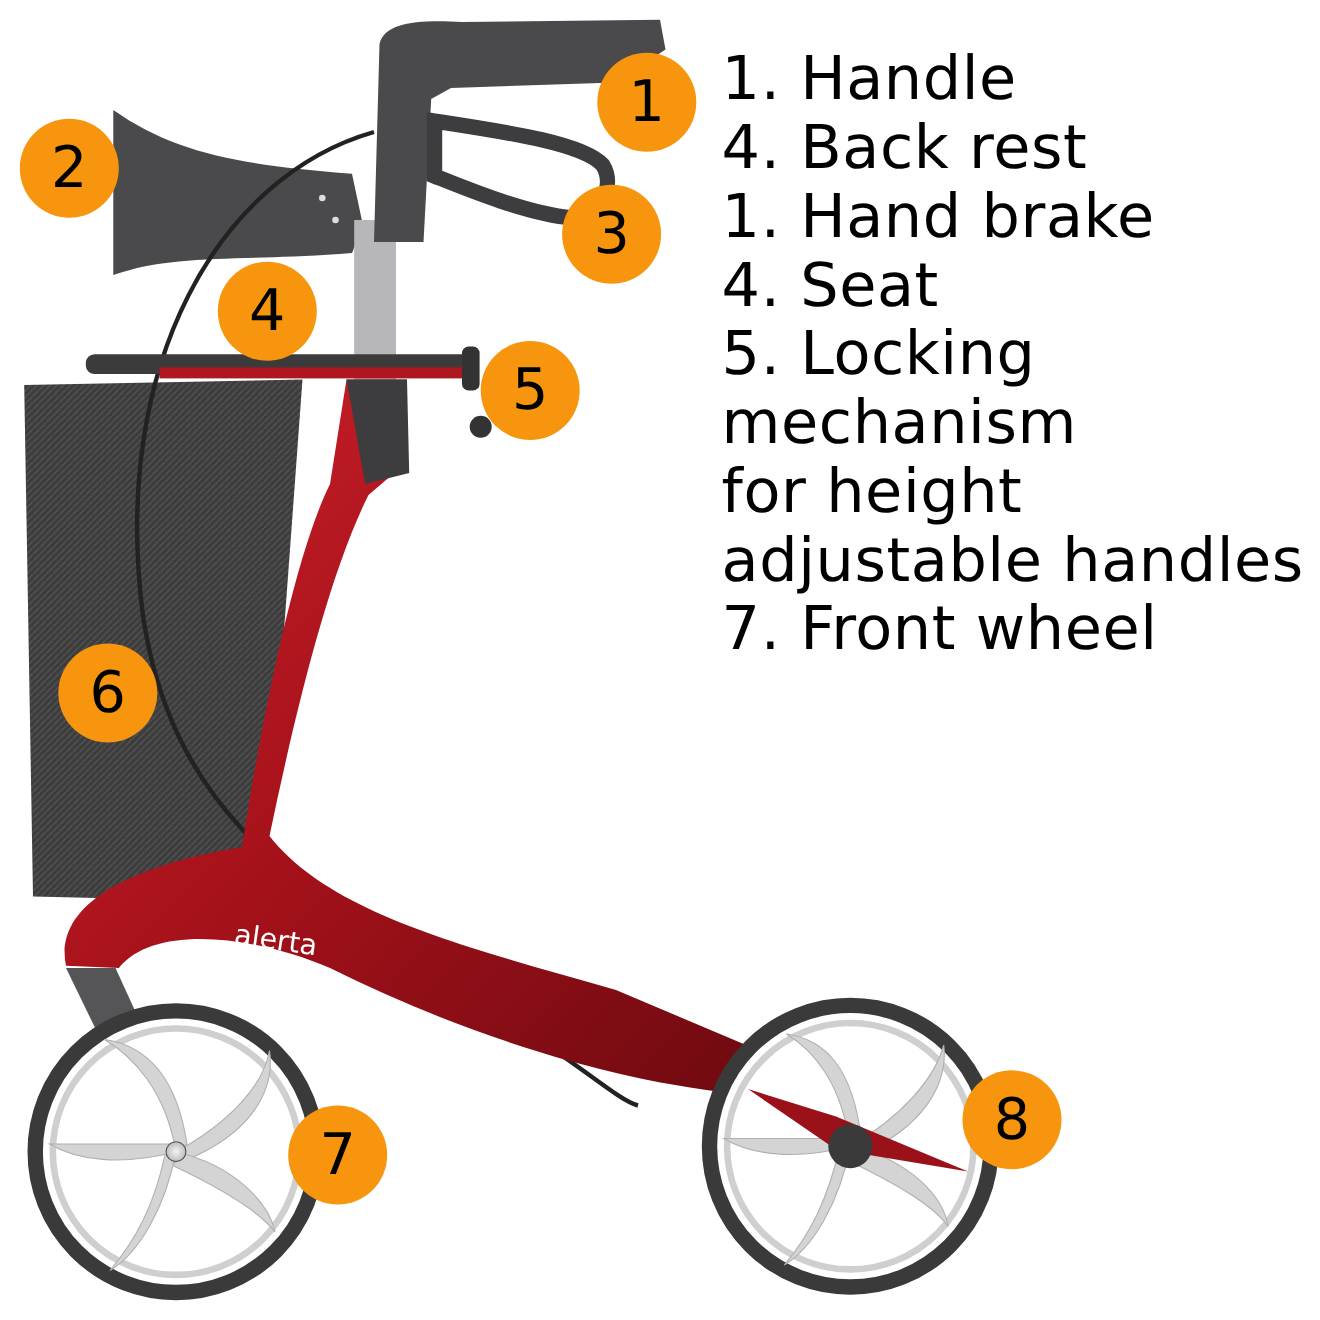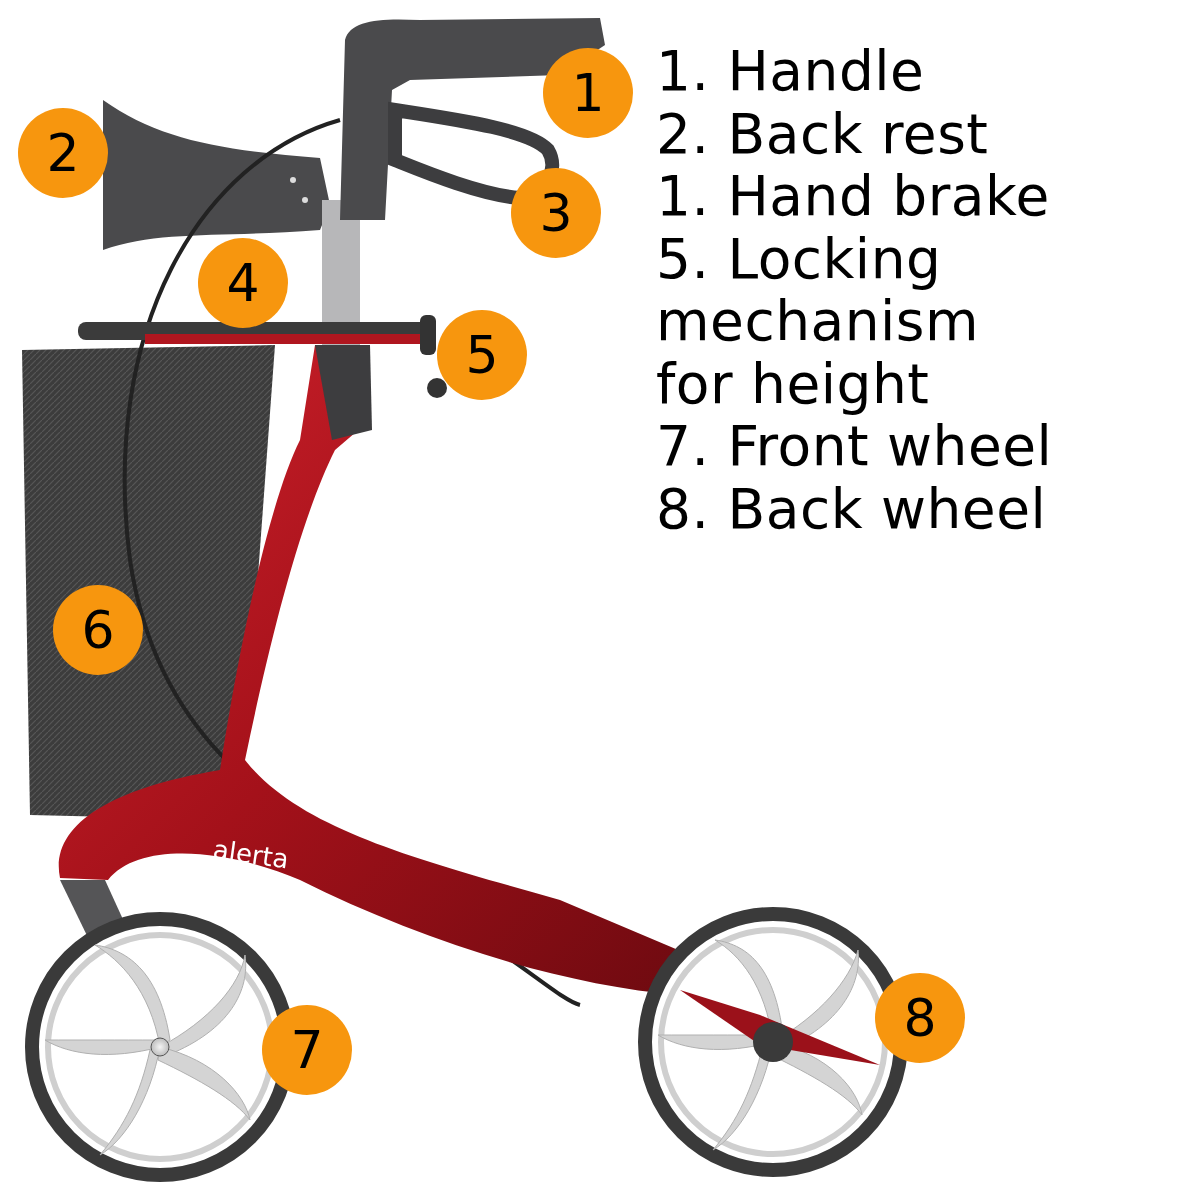--- a/index.html
+++ b/index.html
@@ -97,20 +97,21 @@
 <div class="badge" style="left:18px;top:108px;">2</div>
 <div class="badge" style="left:511px;top:168px;">3</div>
 <div class="badge" style="left:198px;top:238px;">4</div>
 <div class="badge" style="left:437px;top:310px;">5</div>
 <div class="badge" style="left:53px;top:585px;">6</div>
 <div class="badge" style="left:262px;top:1005px;">7</div>
 <div class="badge" style="left:875px;top:973px;">8</div>
 
 <ul id="legend">
   <li>1. Handle</li>
-  <li>2. Back rest</li>
+  <li>4. Back rest</li>
   <li>1. Hand brake</li>
+  <li>4. Seat</li>
   <li>5. Locking</li>
   <li>mechanism</li>
   <li>for height</li>
+  <li>adjustable handles</li>
   <li>7. Front wheel</li>
-  <li>8. Back wheel</li>
 </ul>
 
 </body></html>

